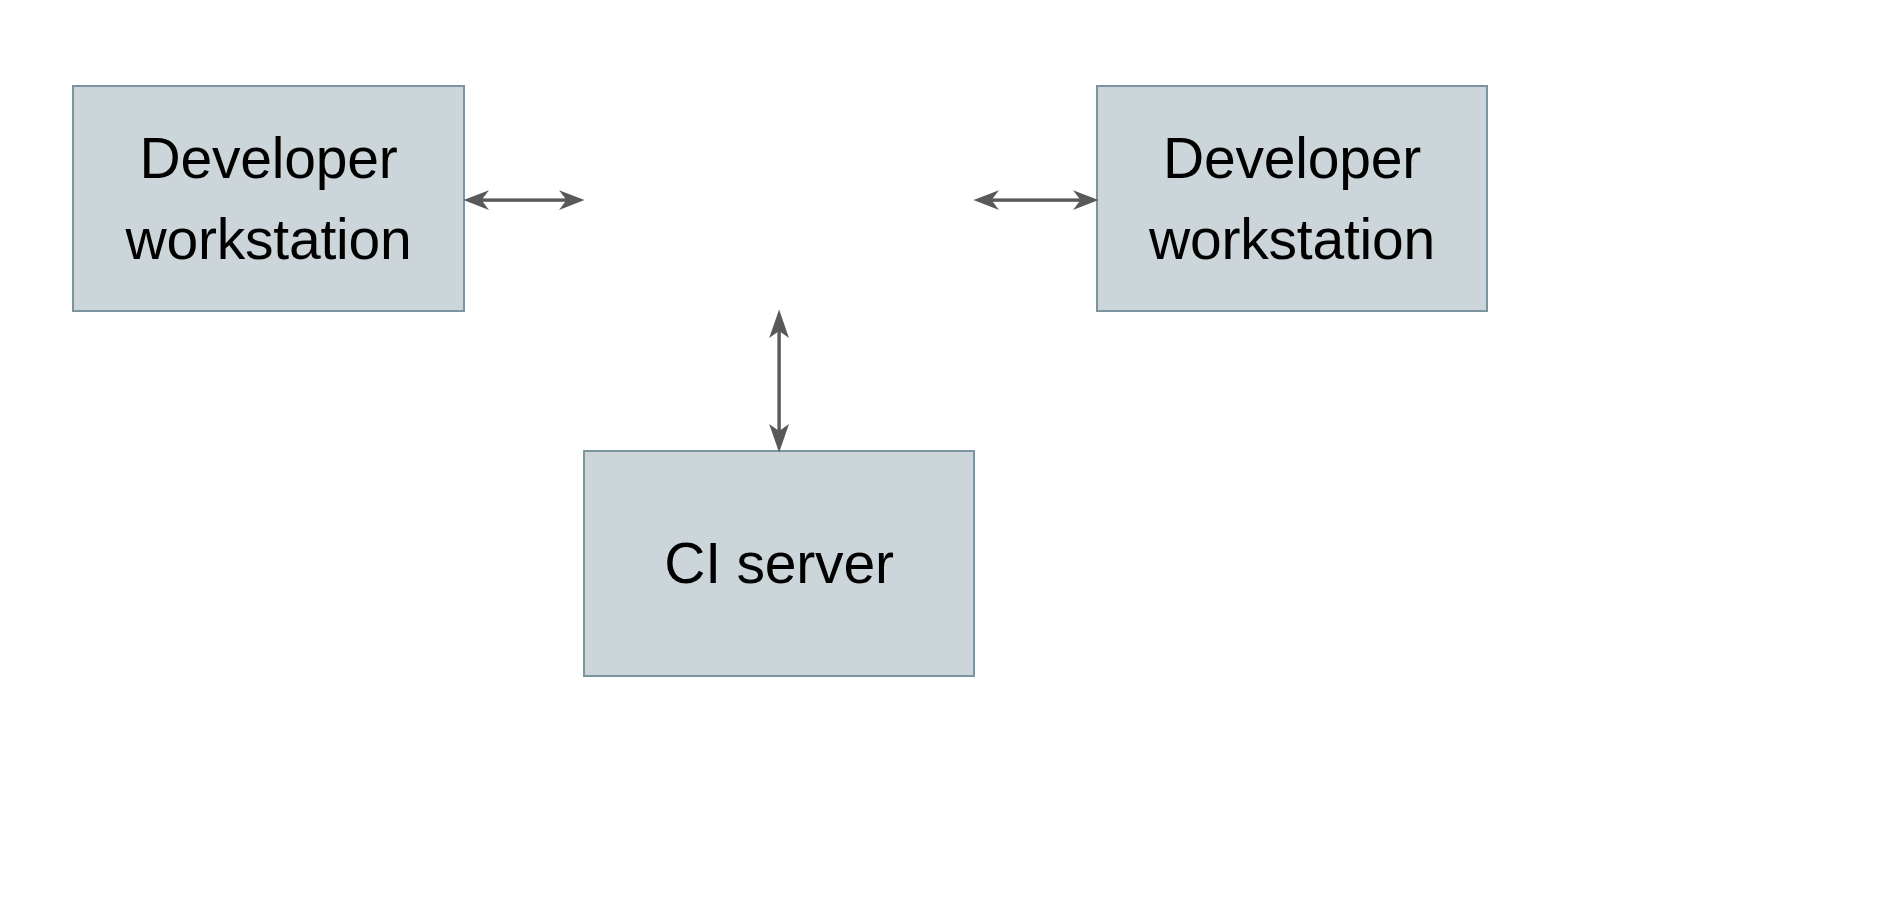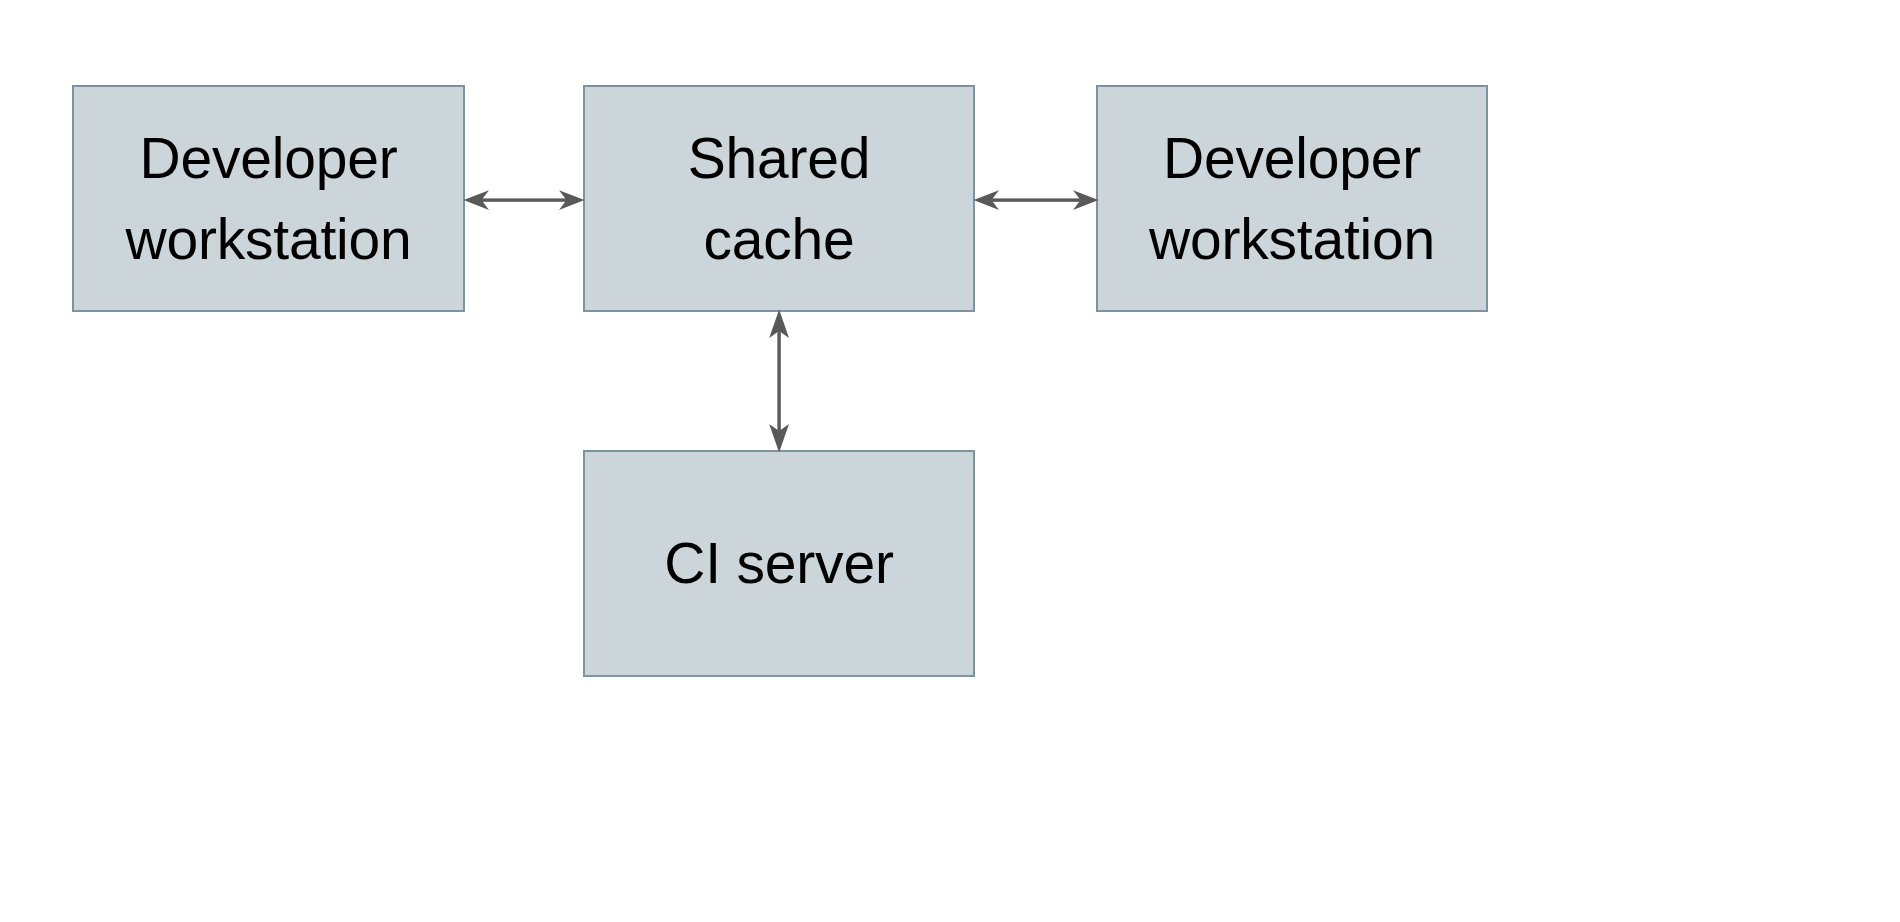--- a/index.html
+++ b/index.html
@@ -52,24 +52,20 @@
 </head>
 <body>
 
 <div id="canvas">
 
   <div class="node node-dev-left">
     <span class="node-label">Developer
 workstation</span>
   </div>
 
-  <div class="node node-cache">
-    <span class="node-label">Shared
-cache</span>
-  </div>
 
   <div class="node node-dev-right">
     <span class="node-label">Developer
 workstation</span>
   </div>
 
   <div class="node node-ci">
     <span class="node-label">CI server</span>
   </div>
 

